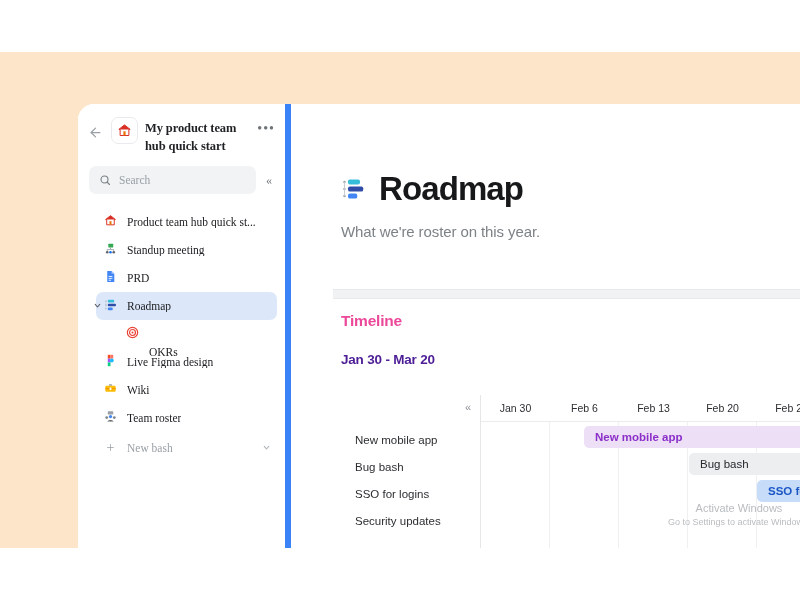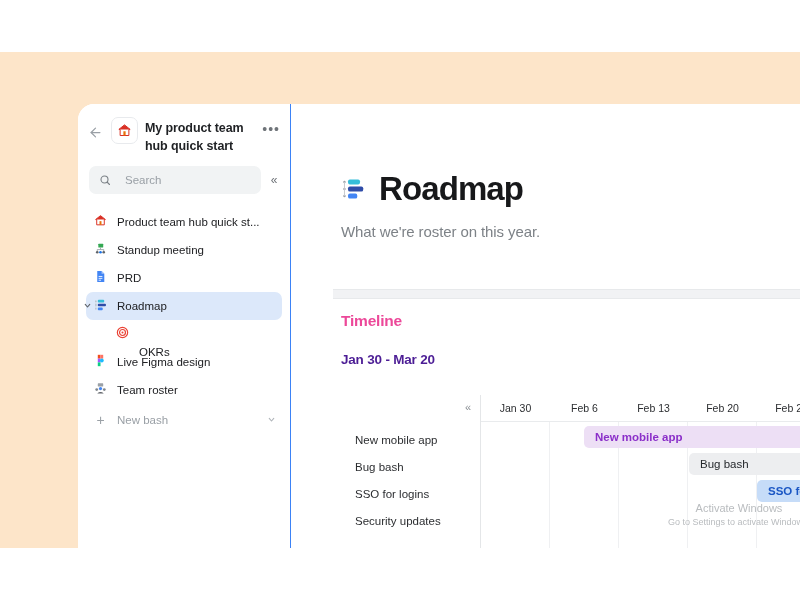--- a/index.html
+++ b/index.html
@@ -25,24 +25,25 @@
     background: #ffffff;
     border-top-left-radius: 16px;
     overflow: hidden;
     display: flex;
   }
 
   
   .sidebar {
     width: 213px; height: 100%;
     background: #ffffff;
-    border-right: 1px solid #3b82f6;
+    border-right: 6px solid #3b82f6;
     padding: 0;
     flex: 0 0 213px;
     position: relative;
+    font-family: Liberation Serif, serif;
   }
 
   .side-head {
     display: flex; align-items: flex-start;
     padding: 13px 10px 0 8px;
     gap: 7px;
   }
   .back-arrow {
     width: 18px; height: 30px;
     display: flex; align-items: center; justify-content: center;
@@ -68,28 +69,28 @@
     letter-spacing: 1px; padding-top: 4px; text-align: right;
   }
 
   .search-row {
     display: flex; align-items: center; gap: 6px;
     padding: 11px 9px 0 11px;
   }
   .search-box {
     flex: 1 1 auto; height: 28px;
     background: #f1f3f4; border-radius: 7px;
-    display: flex; align-items: center; gap: 14px;
+    display: flex; align-items: center; gap: 8px;
     padding: 0 10px;
   }
   .search-box .mag { color: #7b8086; display: flex; }
   .search-ph { font-size: 11.5px; color: #9aa0a6; }
   .collapse-btn { flex: 0 0 14px; color: #6f7479; font-size: 12px; text-align: center; }
 
-  .nav { padding: 14px 8px 0 8px; }
+  .nav { padding: 14px 8px 0 18px; }
   .nav-item {
     display: flex; align-items: center;
     height: 28px; border-radius: 7px;
     padding: 0 6px; gap: 8px; position: relative;
   }
   .nav-item.selected { background: #dce8fa; }
   .nav-caret {
     position: absolute; left: -5px; width: 13px; text-align: center;
     color: #5f6368; font-size: 9px; line-height: 1;
   }
@@ -314,20 +315,31 @@
               <rect x="7" y="1.5" width="5" height="7" fill="#f24e1e"></rect>
               <rect x="12" y="1.5" width="5" height="7" fill="#ff7262"></rect>
               <rect x="7" y="8.5" width="5" height="7" fill="#a259ff"></rect>
               <circle cx="14.5" cy="12" r="3.5" fill="#1abcfe"></circle>
               <rect x="7" y="15.5" width="5" height="7" fill="#0acf83"></rect>
             </svg>
           </span>
           <span class="nav-label">Live Figma design</span>
         </div>
 
+        <div class="nav-item">
+          <span class="nav-ico">
+            <svg width="13" height="13" viewBox="0 0 24 24">
+                <rect x="9" y="4" width="6" height="3" rx="1" fill="#9aa0a6"></rect>
+                <rect x="2.5" y="7" width="19" height="11" rx="2" fill="#fbbc04"></rect>
+                <rect x="2.5" y="11" width="19" height="2.4" fill="#f29900"></rect>
+                <rect x="10.3" y="10" width="3.4" height="4.6" rx="0.8" fill="#ffffff"></rect>
+              </svg>
+          </span>
+          <span class="nav-label">Wiki</span>
+        </div>
 
         <div class="nav-item">
           <span class="nav-ico">
             <svg width="13" height="13" viewBox="0 0 24 24">
                 <rect x="7" y="2.5" width="10" height="6" rx="1" fill="#9aa0a6"></rect>
                 <circle cx="12" cy="12" r="3" fill="#4285f4"></circle>
                 <circle cx="5" cy="14" r="2.6" fill="#80868b"></circle>
                 <circle cx="19" cy="14" r="2.6" fill="#80868b"></circle>
                 <path d="M6 21 q6-5 12 0 Z" fill="#5f6368"></path>
               </svg>

